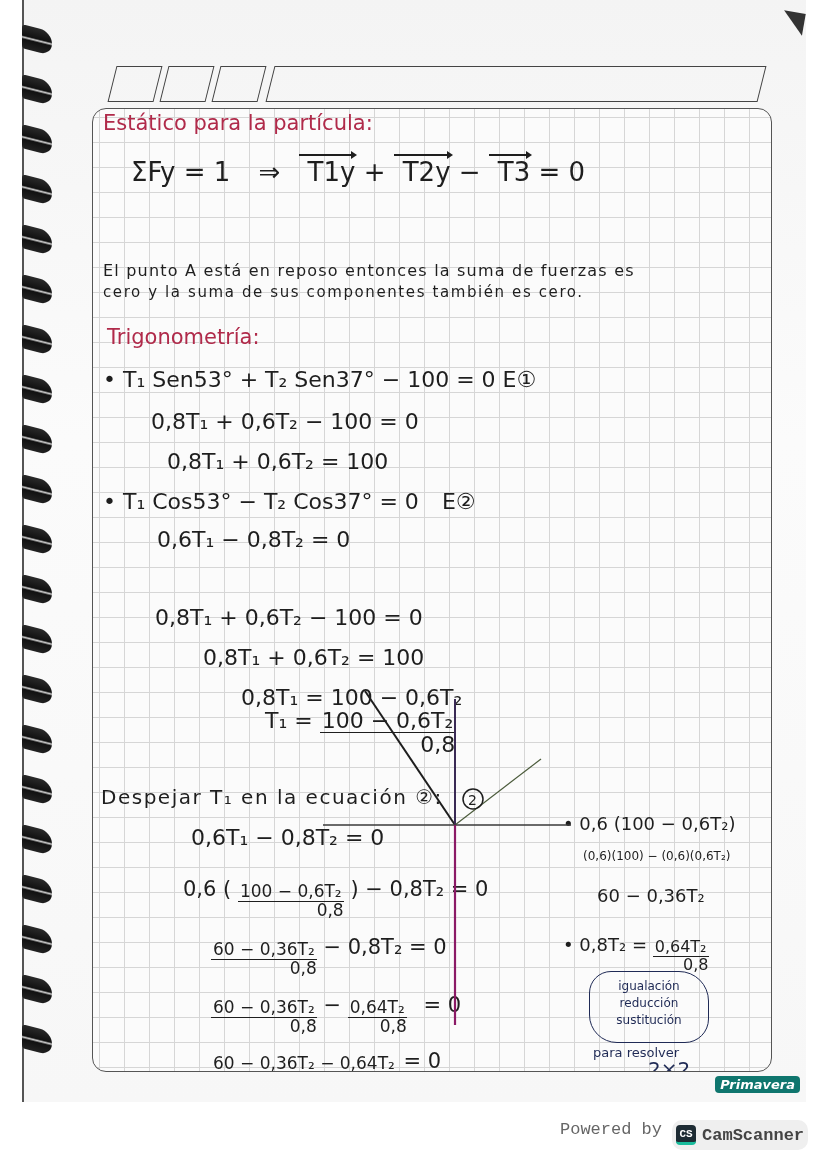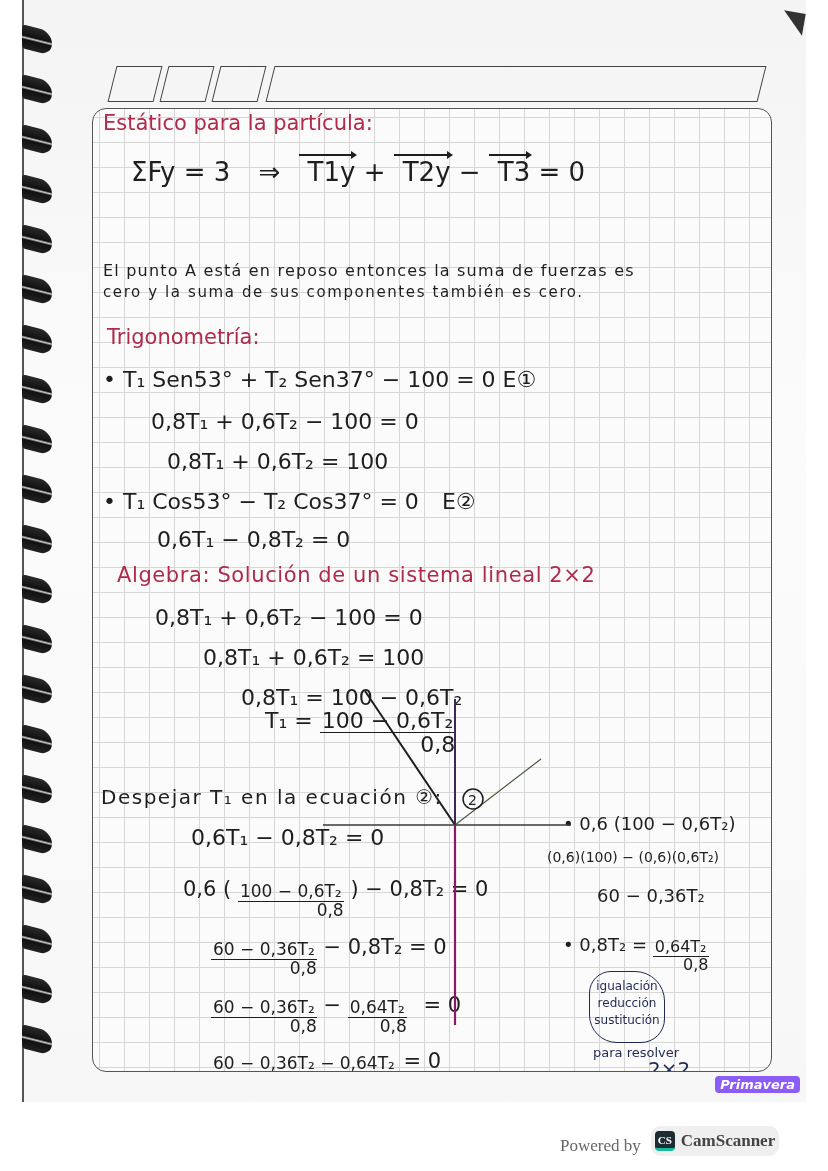--- a/index.html
+++ b/index.html
@@ -53,32 +53,32 @@
   .vec { position: relative; display: inline-block; padding-left: 9px; }
   .vec::before {
     content: ""; position: absolute; left: 0; right: 0; top: -3px; height: 1.5px; background: #1e1e1e;
   }
   .vec::after {
     content: ""; position: absolute; right: -2px; top: -6px; border-left: 6px solid #1e1e1e;
     border-top: 4px solid transparent; border-bottom: 4px solid transparent;
   }
   .diagram { position: absolute; left: 0; top: 0; width: 678px; height: 962px; pointer-events: none; }
   .method-box {
-    position: absolute; left: 496px; top: 862px; width: 76px; height: 72px;
+    position: absolute; left: 496px; top: 862px; width: 120px; height: 72px;
     border: 1.8px solid #1f2a55; border-radius: 22px 30px 24px 28px;
     font-size: 12px; line-height: 17px; text-align: center; color: #1f2a55; padding-top: 6px;
     box-sizing: border-box;
   }
   .brand {
     position: absolute; right: 28px; top: 1076px; color: #fff; font-weight: bold; font-size: 13px;
-    background: #8b5cf6; border-radius: 4px; padding: 1px 5px; font-style: italic;
+    background: #0f766e; border-radius: 4px; padding: 1px 5px; font-style: italic;
   }
   .footer {
-    position: absolute; left: 560px; top: 1120px; height: 36px; display: flex; align-items: flex-end; gap: 10px;
-    font-family: Liberation Serif, serif;
+    position: absolute; left: 560px; top: 1120px; height: 36px; display: flex; align-items: flex-start; gap: 10px;
+    font-family: Liberation Mono, monospace;
   }
   .footer .powered { color: #666; font-size: 17px; }
   .footer .cs-pill {
     display: flex; align-items: center; gap: 6px; background: #efefef; border-radius: 10px; padding: 5px 4px;
   }
   .footer .cs-logo {
     width: 20px; height: 20px; border-radius: 4px; background: #1d2b33; color: #fff;
     font-size: 11px; font-weight: bold; display: flex; align-items: center; justify-content: center;
     border-bottom: 3px solid #19bc9c; box-sizing: border-box;
   }
@@ -119,21 +119,21 @@
   <div class="hbox" style="left:64px;width:44px;"></div>
   <div class="hbox" style="left:116px;width:44px;"></div>
   <div class="hbox" style="left:170px;width:490px;"></div>
 </div>
 
 <div class="sheet">
 
   <div class="line red" style="left:10px;top:2px;font-size:21px;">Estático para la partícula:</div>
 
   <div class="line" style="left:38px;top:48px;font-size:26px;">
-    <span>ΣFy = 3</span>
+    <span>ΣFy = 1</span>
     <span style="margin:0 10px 0 20px;">⇒</span>
     <span class="vec">T1y</span>
     <span>+</span>
     <span class="vec">T2y</span>
     <span>−</span>
     <span class="vec">T3</span>
     <span>= 0</span>
   </div>
 
   <div class="line" style="left:10px;top:174px;font-size:15px;letter-spacing:1.6px;">cero y la suma de sus componentes también es cero.</div>
@@ -145,21 +145,20 @@
     <span style="">E①</span>
   </div>
   <div class="line" style="left:58px;top:300px;font-size:22px;">0,8T₁ + 0,6T₂ − 100 = 0</div>
   <div class="line" style="left:74px;top:340px;font-size:22px;">0,8T₁ + 0,6T₂ = 100</div>
   <div class="line" style="left:10px;top:380px;font-size:22px;">
     <span>• T₁ Cos53° − T₂ Cos37° = 0</span>
     <span style="margin-left:16px;">E②</span>
   </div>
   <div class="line" style="left:64px;top:418px;font-size:22px;">0,6T₁ − 0,8T₂ = 0</div>
 
-  <div class="line red" style="left:24px;top:454px;font-size:21px;letter-spacing:0.6px;">Algebra: Solución de un sistema lineal 2×2</div>
   <div class="line" style="left:62px;top:496px;font-size:22px;">0,8T₁ + 0,6T₂ − 100 = 0</div>
   <div class="line" style="left:110px;top:536px;font-size:22px;">0,8T₁ + 0,6T₂ = 100</div>
   <div class="line" style="left:148px;top:576px;font-size:22px;">0,8T₁ = 100 − 0,6T₂</div>
   <div class="line" style="left:172px;top:576px;font-size:22px;">
     <span style="vertical-align:middle;">T₁ =</span>
     <span class="frac">
       <span class="num">100 − 0,6T₂</span>
       <span class="den">0,8</span>
     </span>
   </div>
@@ -195,21 +194,21 @@
   </div>
   <div class="line" style="left:118px;top:922px;font-size:21px;">
     <span class="frac" style="font-size:17px;">
       <span class="num">60 − 0,36T₂ − 0,64T₂</span>
       <span class="den">0,8</span>
     </span>
     <span style="vertical-align:middle;">= 0</span>
   </div>
 
   <div class="line" style="left:470px;top:704px;font-size:18px;">• 0,6 (100 − 0,6T₂)</div>
-  <div class="line" style="left:454px;top:740px;font-size:14px;">(0,6)(100) − (0,6)(0,6T₂)</div>
+  <div class="line" style="left:490px;top:740px;font-size:12px;">(0,6)(100) − (0,6)(0,6T₂)</div>
   <div class="line" style="left:504px;top:776px;font-size:18px;">60 − 0,36T₂</div>
   <div class="line" style="left:470px;top:806px;font-size:18px;">
     <span style="vertical-align:middle;">• 0,8T₂ =</span>
     <span class="frac" style="font-size:16px;">
       <span class="num">0,64T₂</span>
       <span class="den">0,8</span>
     </span>
   </div>
 
   <div class="method-box">

